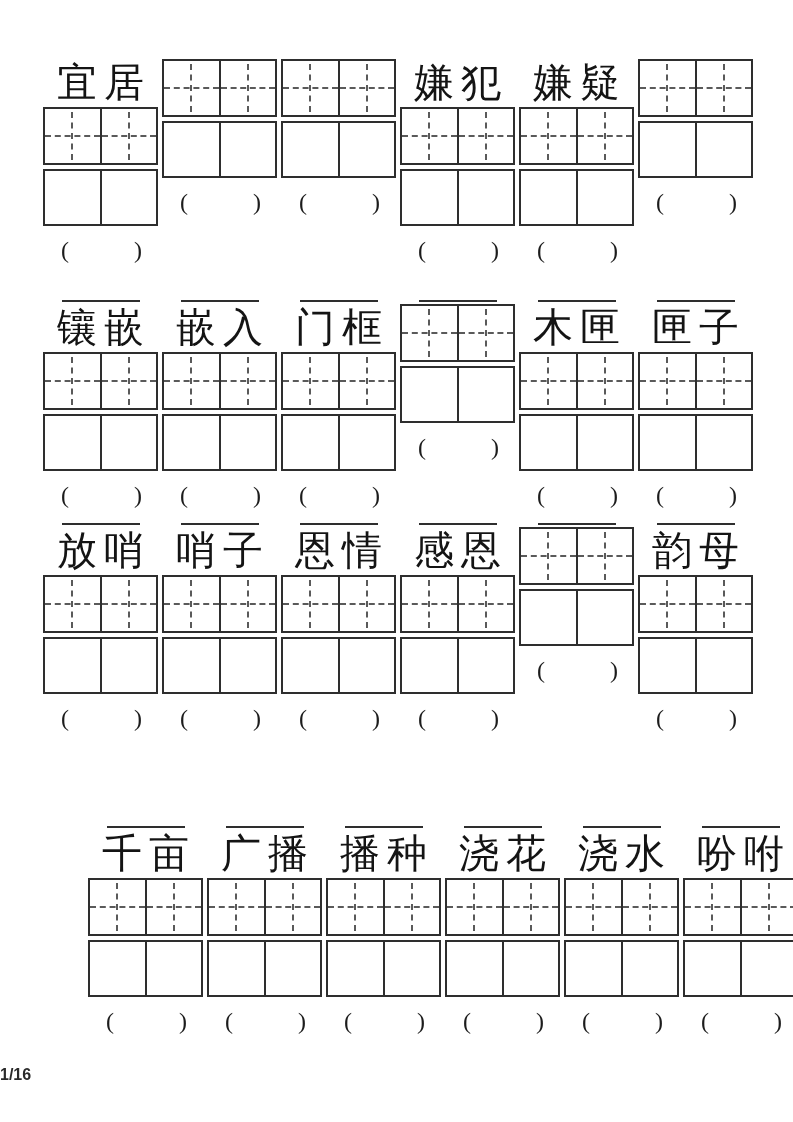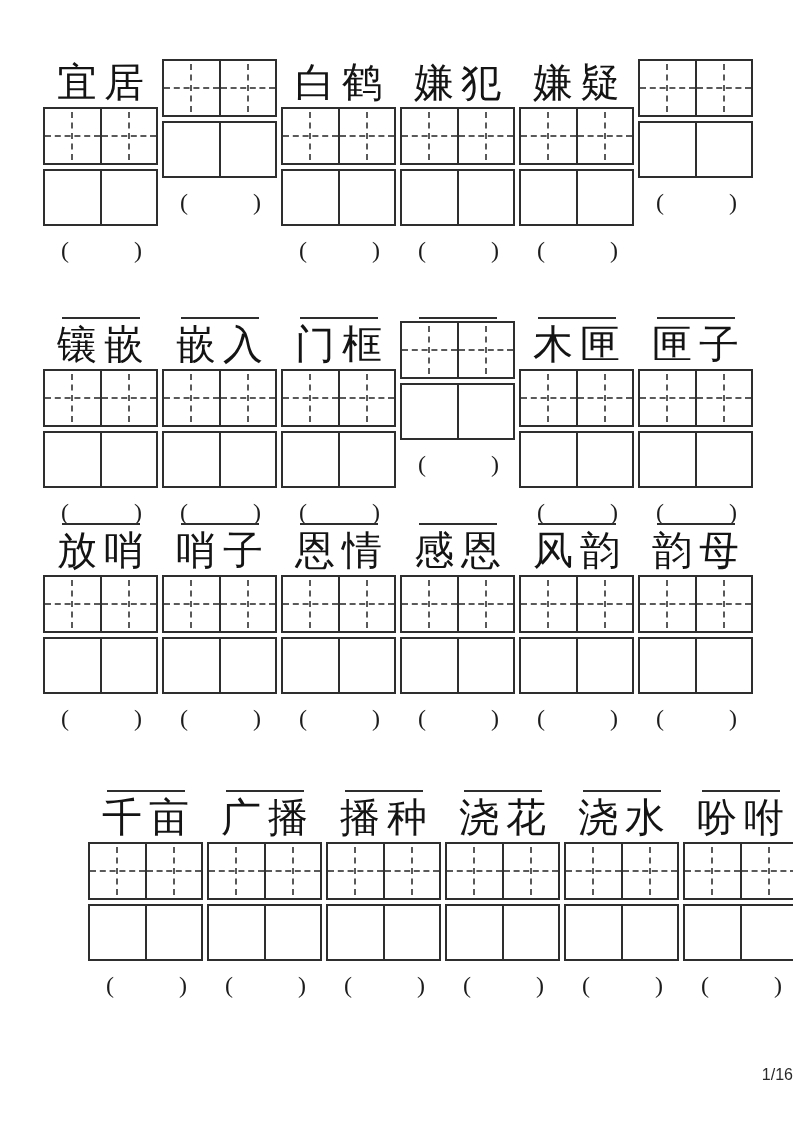--- a/index.html
+++ b/index.html
@@ -69,21 +69,22 @@
     justify-content:space-between;
     padding:0 16px 0 18px;
     font-size:24px;
     line-height:28px;
     color:#1c1c1c;
   }
 
   footer{
     position:absolute;
     left:0;right:0;top:1066px;
-    text-align:right;
+    text-align:left;
+    font-weight:bold;
   }
   .page-number{
     font-family:"Liberation Sans","DejaVu Sans",sans-serif;
     font-size:16px;
     color:#2a2a2a;
     display:inline-block;
   }
 </style>
 </head>
 <body style="background: rgb(255, 255, 255);">
@@ -125,21 +126,20 @@
     <div class="parens">
       <span class="paren">(</span>
       <span class="paren">)</span>
     </div>
   </div>
 
   <div class="block">
     <div class="topline-wrap">
       <div class="topline"></div>
     </div>
-    <div class="word">白鹤</div>
     <div class="grid dashed">
       <div class="cell"></div>
       <div class="cell"></div>
     </div>
     <div class="grid plain">
       <div class="cell"></div>
       <div class="cell"></div>
     </div>
     <div class="parens">
       <span class="paren">(</span>
@@ -196,21 +196,21 @@
     <div class="grid plain">
       <div class="cell"></div>
       <div class="cell"></div>
     </div>
     <div class="parens">
       <span class="paren">(</span>
       <span class="paren">)</span>
     </div>
   </div>
 </div>
-      <div class="row" style="top: 317px;">
+      <div class="row" style="top: 300px;">
   <div class="block">
     <div class="topline-wrap">
       <div class="topline"></div>
     </div>
     <div class="word">镶嵌</div>
     <div class="grid dashed">
       <div class="cell"></div>
       <div class="cell"></div>
     </div>
     <div class="grid plain">
@@ -391,21 +391,20 @@
     <div class="parens">
       <span class="paren">(</span>
       <span class="paren">)</span>
     </div>
   </div>
 
   <div class="block">
     <div class="topline-wrap">
       <div class="topline"></div>
     </div>
-    <div class="word">风韵</div>
     <div class="grid dashed">
       <div class="cell"></div>
       <div class="cell"></div>
     </div>
     <div class="grid plain">
       <div class="cell"></div>
       <div class="cell"></div>
     </div>
     <div class="parens">
       <span class="paren">(</span>
@@ -425,21 +424,21 @@
     <div class="grid plain">
       <div class="cell"></div>
       <div class="cell"></div>
     </div>
     <div class="parens">
       <span class="paren">(</span>
       <span class="paren">)</span>
     </div>
   </div>
 </div>
-      <div class="row" style="top: 790px; padding-left: 45px;">
+      <div class="row" style="top: 826px; padding-left: 45px;">
   <div class="block">
     <div class="topline-wrap">
       <div class="topline"></div>
     </div>
     <div class="word">千亩</div>
     <div class="grid dashed">
       <div class="cell"></div>
       <div class="cell"></div>
     </div>
     <div class="grid plain">

